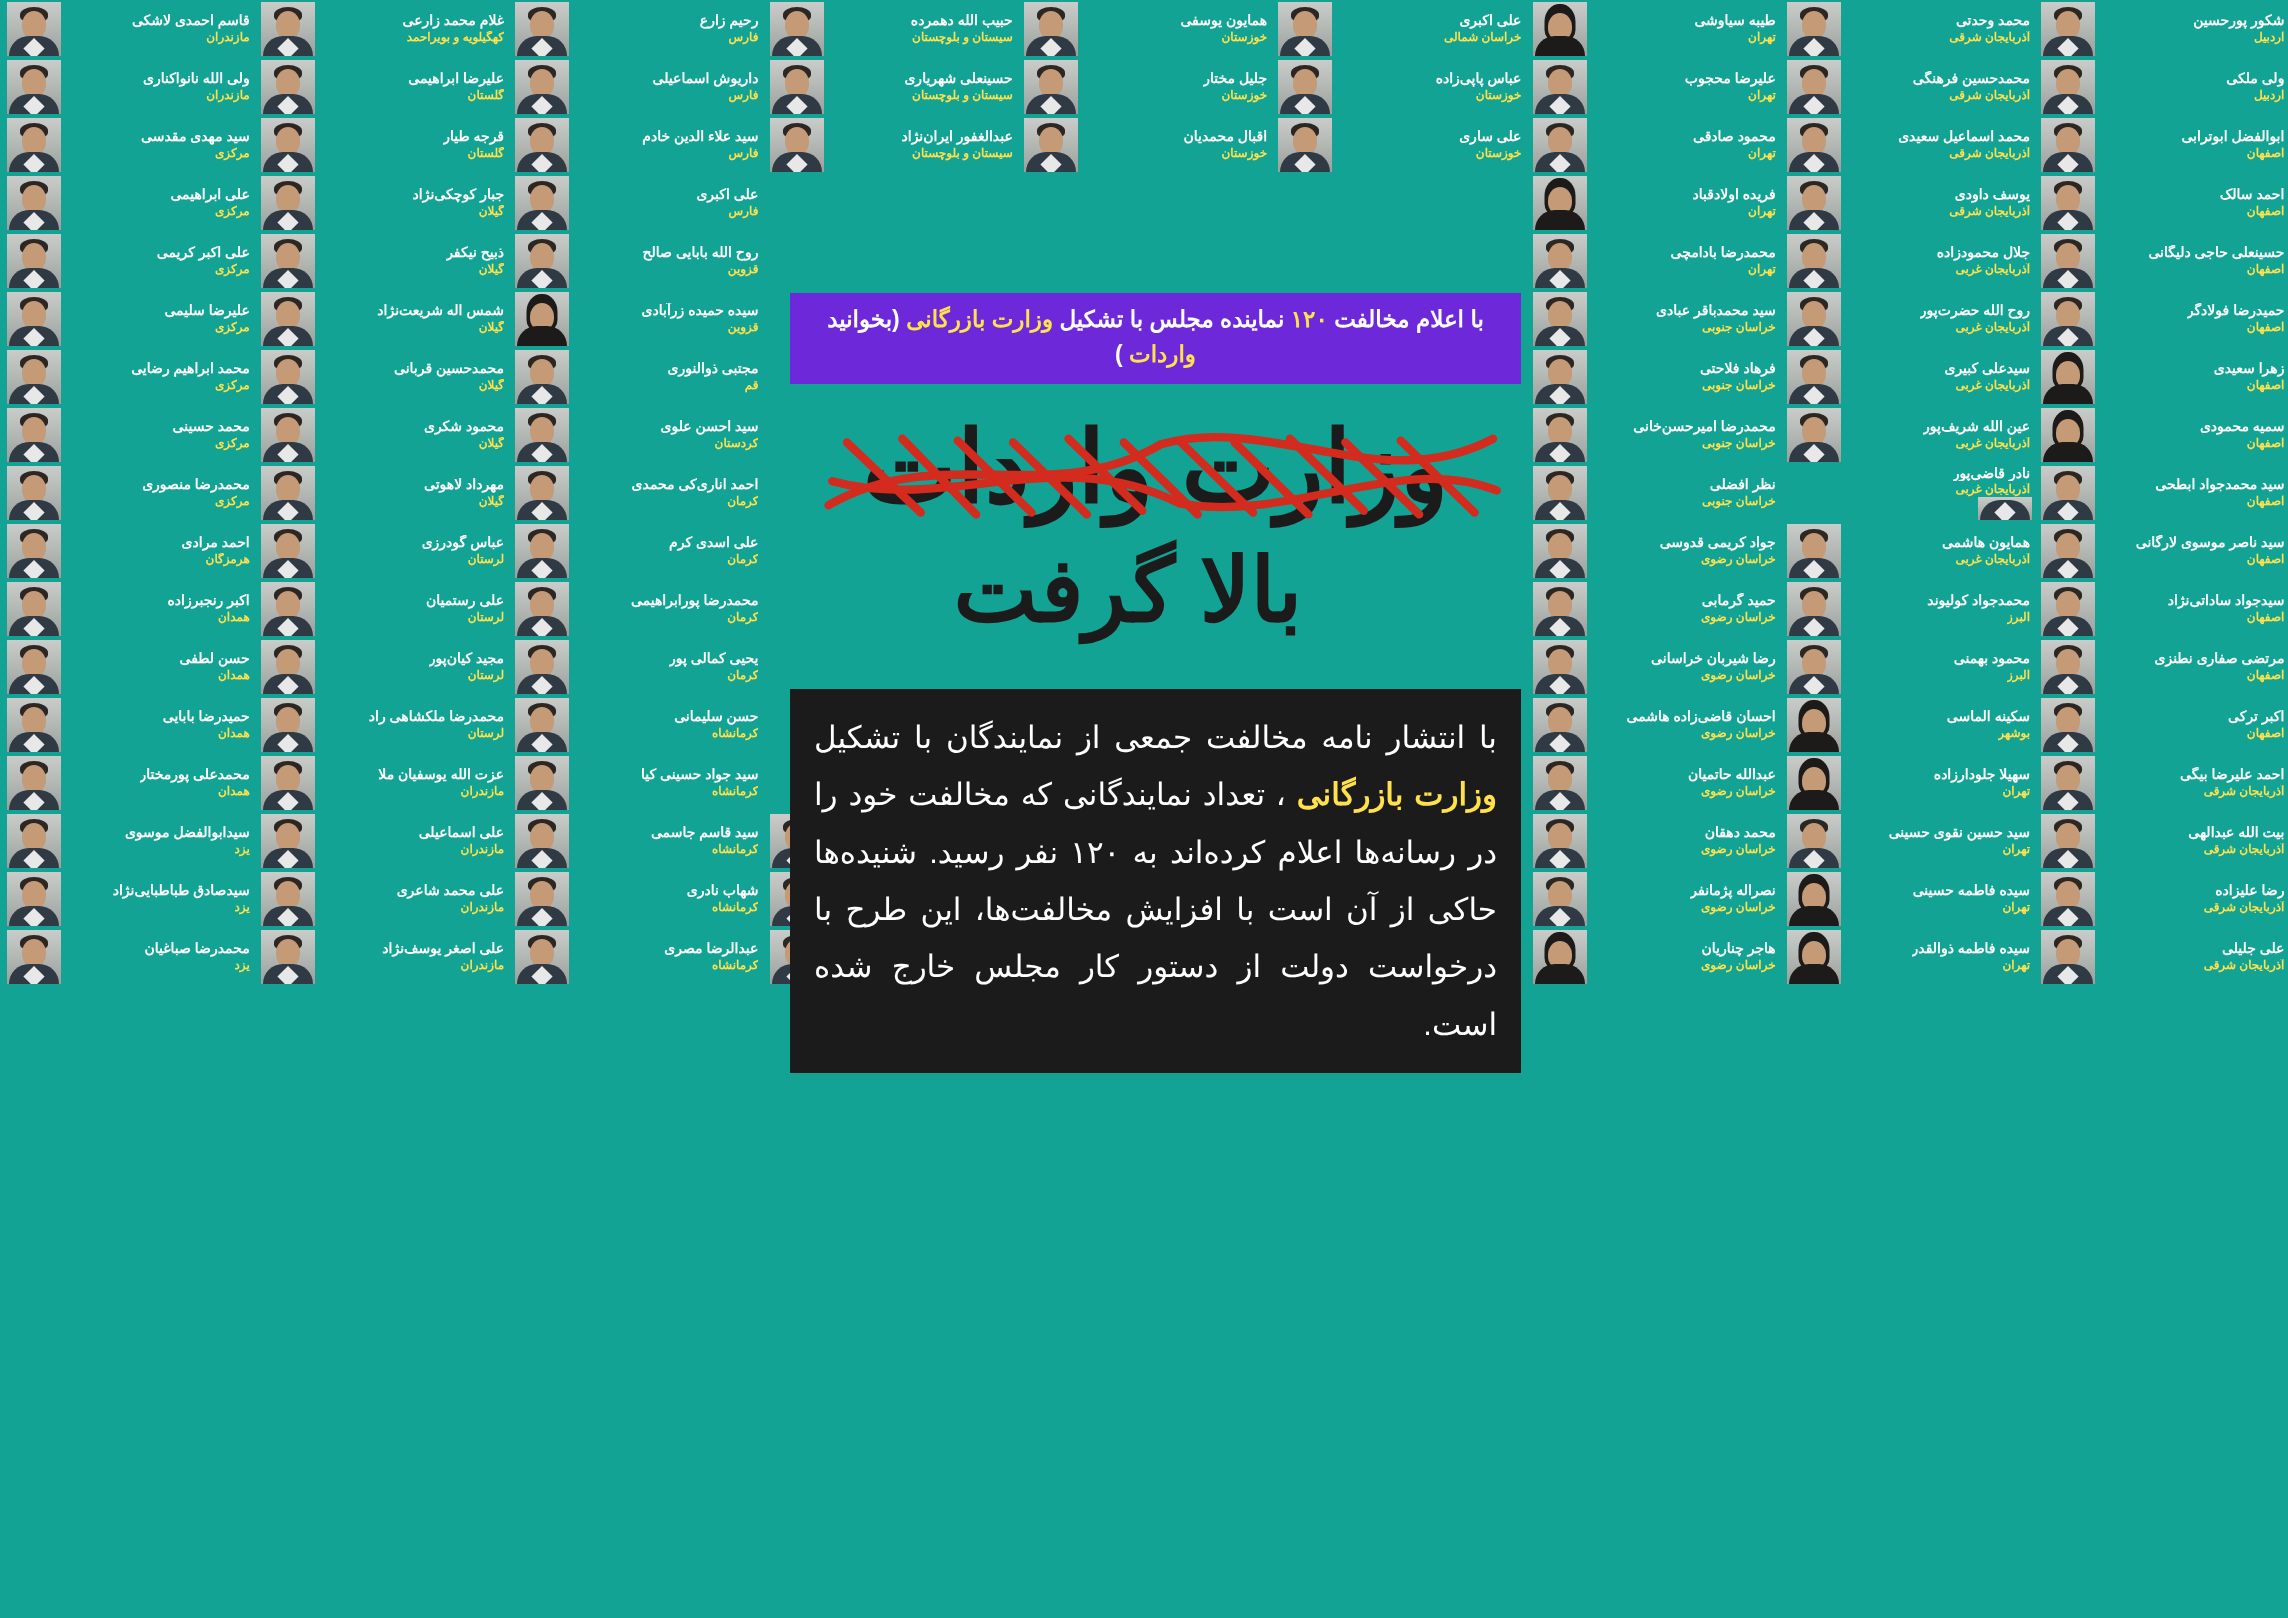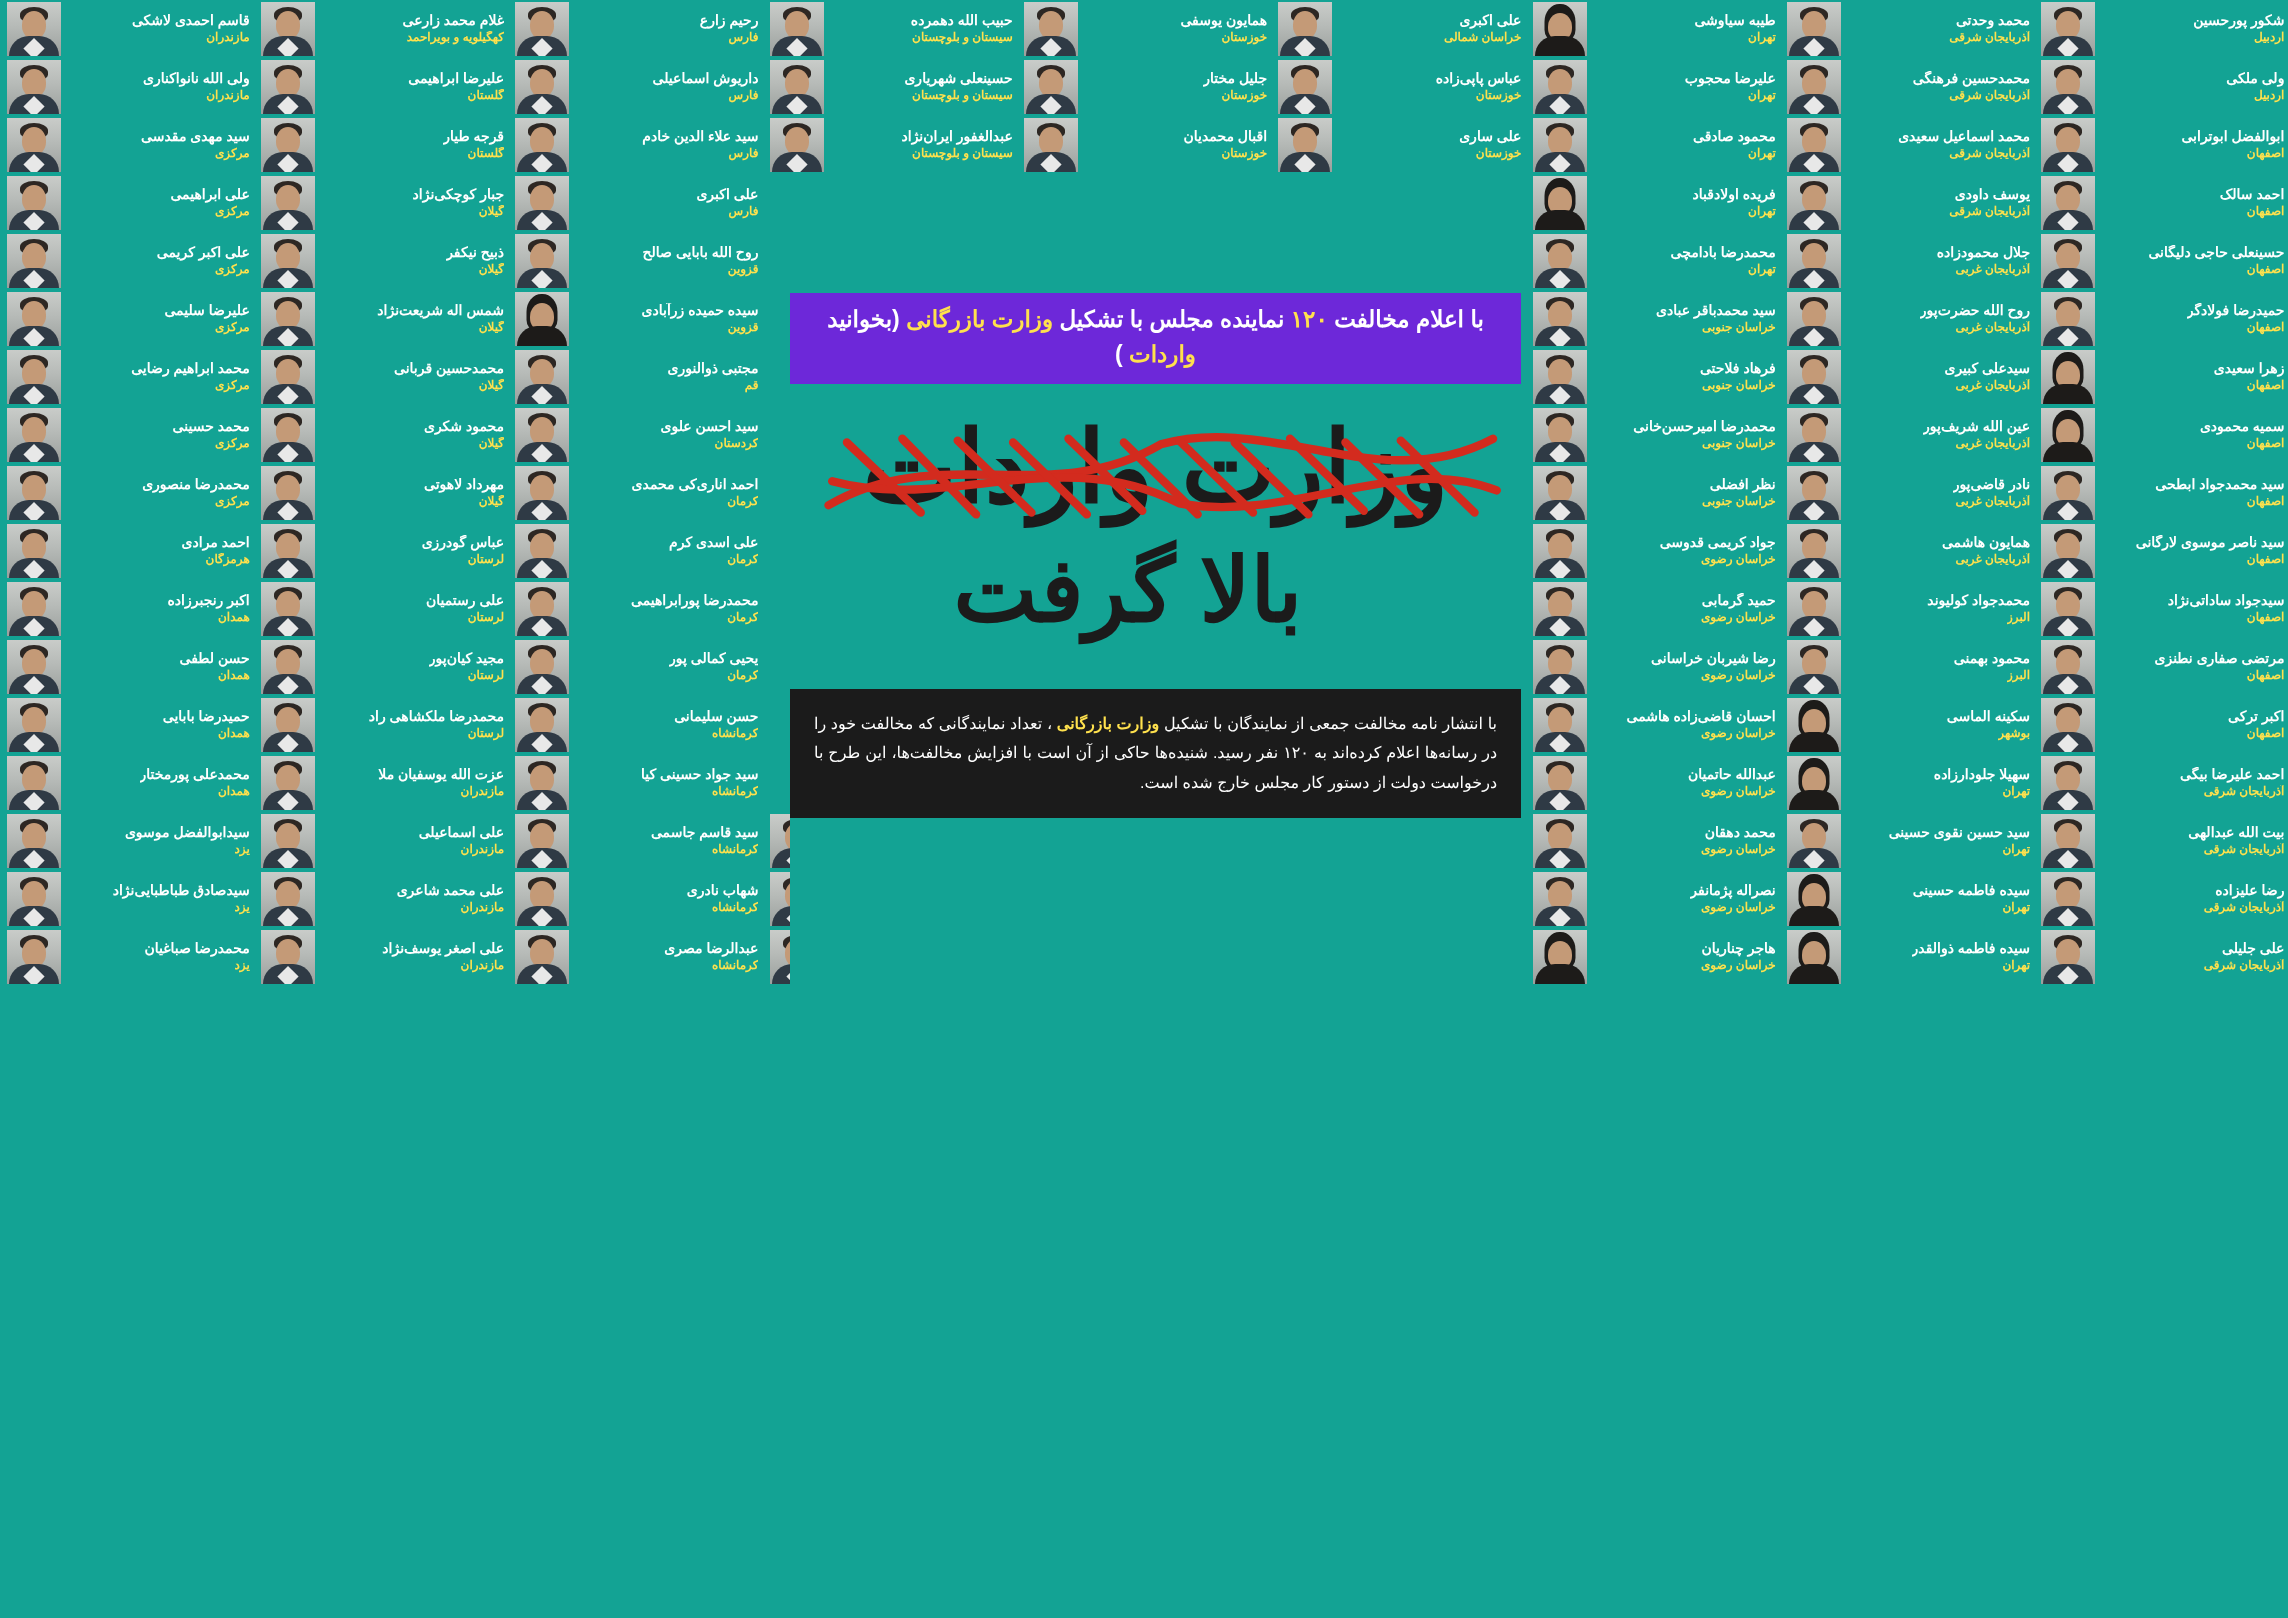--- a/index.html
+++ b/index.html
@@ -147,21 +147,21 @@
     font-size:89px;
     font-weight:bold;
     line-height:1;
     margin:0;
     padding-right:55px;
     text-align:center;
   }
   .deck{
     background:#1b1b1b;
     color:#ffffff;
-    font-size:16px;
+    font-size:31px;
     line-height:1.85;
     padding:20px 24px;
     direction:rtl;
     text-align:justify;
     margin-top:54px;
   }
   .deck .hl{color:#ffe14d;font-weight:bold;}
 </style>
 </head>
 <body>
@@ -909,21 +909,21 @@
         <div class="pv">اصفهان</div>
       </div>
       <div class="photo">
         <span class="bg"></span>
         <span class="hair"></span>
         <span class="head"></span>
         <span class="body"></span>
         <span class="shirt"></span>
       </div>
     </div>
-    <div class="cell" style="grid-area: 9 / 2;">
+    <div class="cell" style="grid-area: 9 / 2; flex-direction: column;">
       <div class="info">
         <div class="nm">نادر قاضی‌پور</div>
         <div class="pv">آذربایجان غربی</div>
       </div>
       <div class="photo">
         <span class="bg"></span>
         <span class="hair"></span>
         <span class="head"></span>
         <span class="body"></span>
         <span class="shirt"></span>

